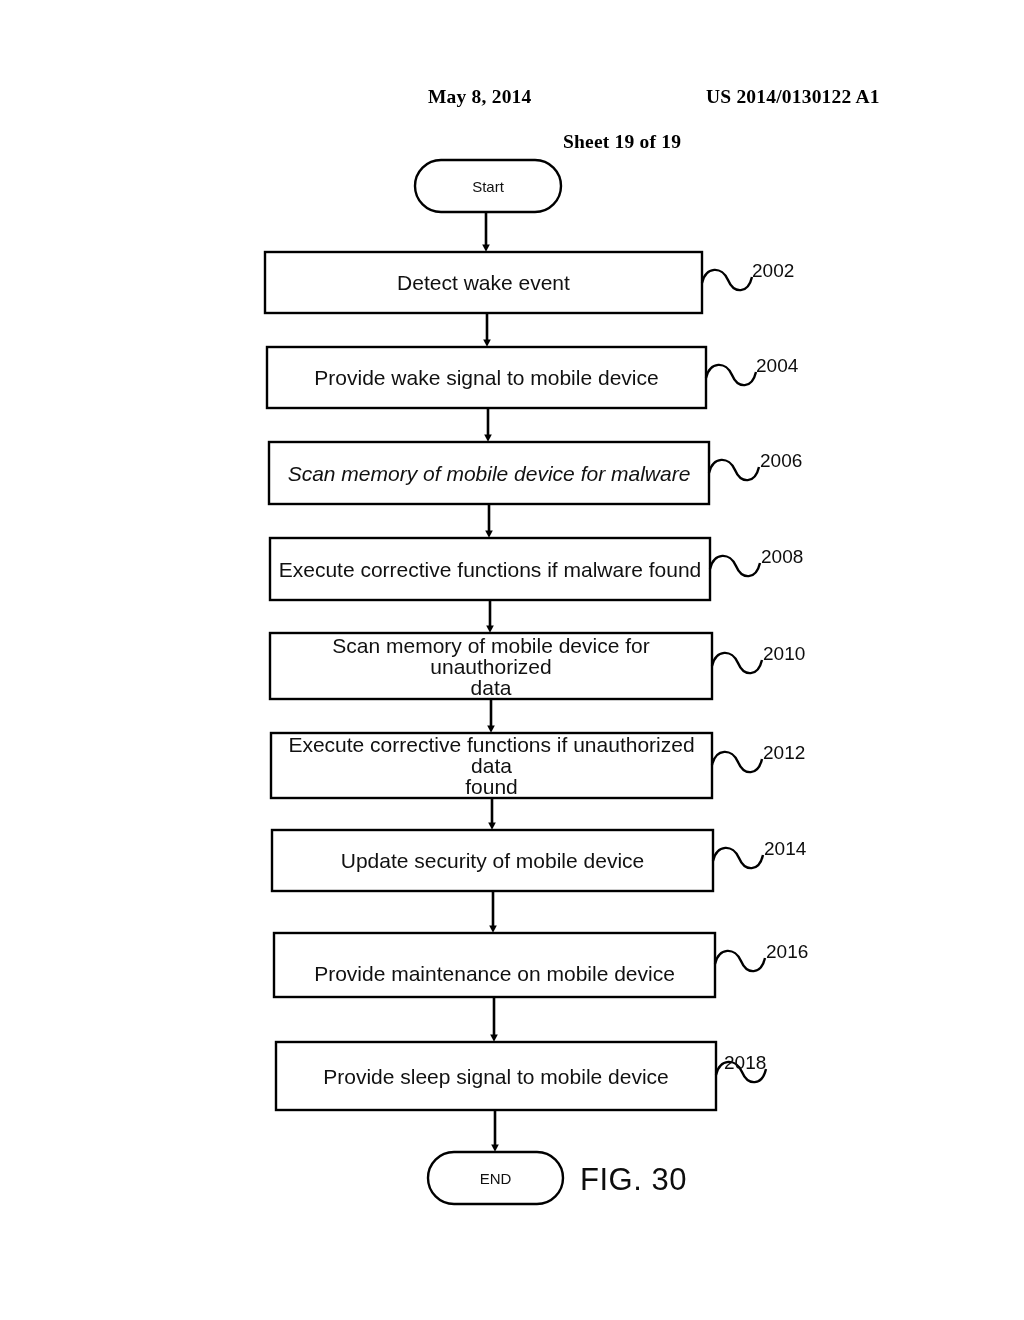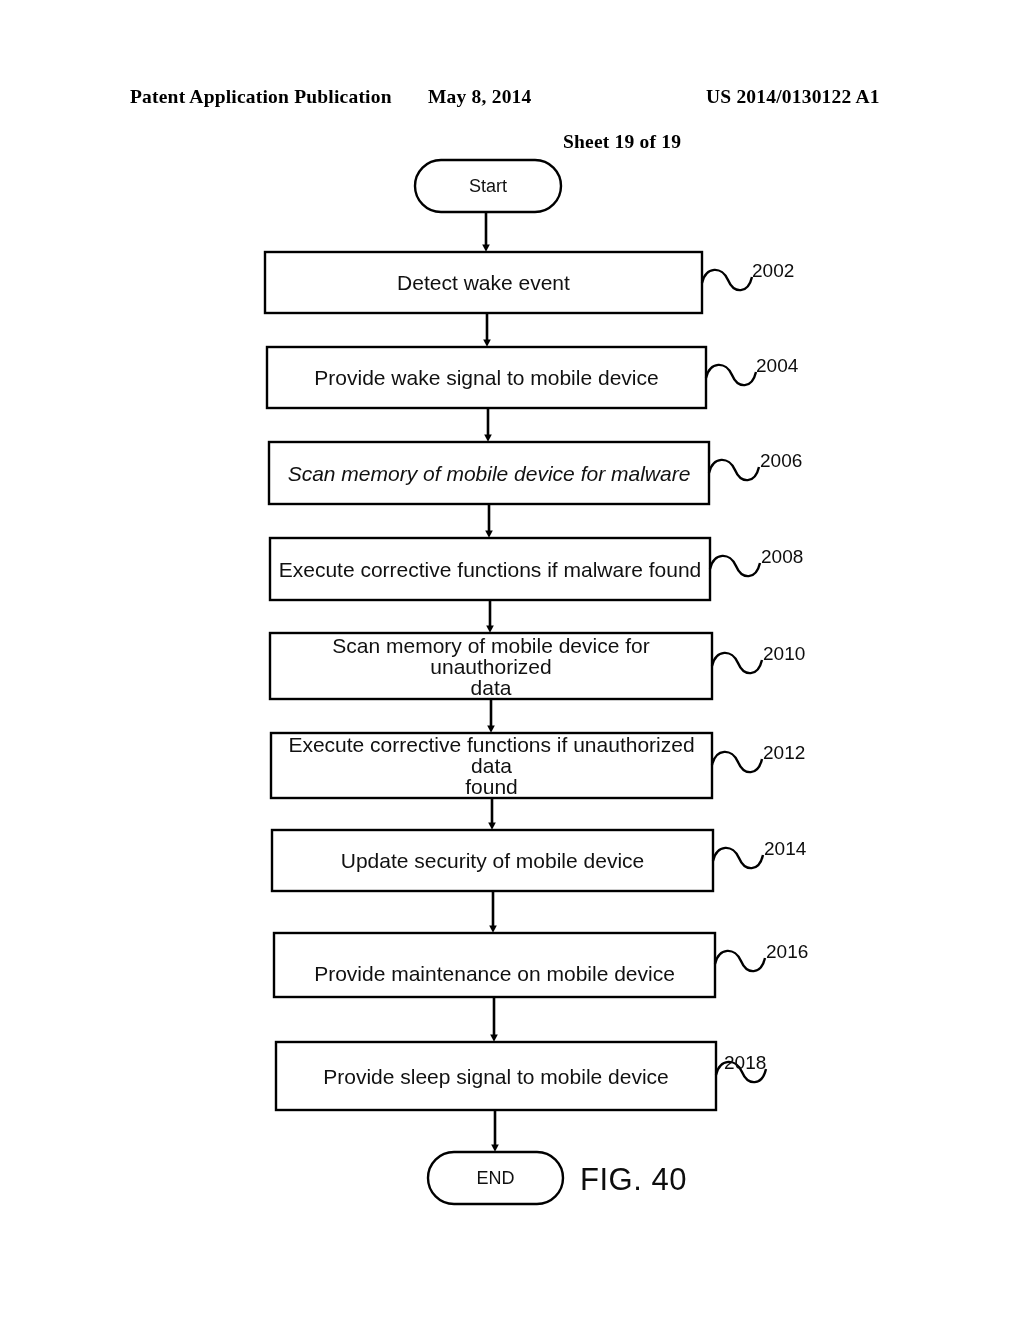--- a/index.html
+++ b/index.html
@@ -50,21 +50,21 @@
     font-family: "Liberation Sans", sans-serif;
     font-size: 21px;
     line-height: 21px;
     color: #111111;
     white-space: pre-line;
     display: flex;
     align-items: center;
     justify-content: center;
   }
   .terminal-label {
-    font-size: 18px;
+    font-size: 15px;
   }
   .ref-label {
     position: absolute;
     font-family: "Liberation Sans", sans-serif;
     font-size: 19px;
     color: #0d0d0d;
     white-space: nowrap;
   }
   .fig-label {
     position: absolute;
@@ -72,21 +72,20 @@
     font-size: 31px;
     letter-spacing: 0.5px;
     color: #0d0d0d;
     white-space: nowrap;
   }
 </style>
 </head>
 <body>
 
 <div class="page-header">
-  <span class="hdr-pub">Patent Application Publication</span>
   <span class="hdr-date">May 8, 2014</span>
   <span class="hdr-sheet">Sheet 19 of 19</span>
   <span class="hdr-num">US 2014/0130122 A1</span>
 </div>
 
 <svg id="flow-canvas" viewBox="0 0 1024 1320" xmlns="http://www.w3.org/2000/svg">
   <defs>
     <marker id="arrowhead" markerWidth="9" markerHeight="9" refX="4.2" refY="4.4" orient="auto" markerUnits="userSpaceOnUse">
       <path d="M0.6,0.6 L8.0,4.4 L0.6,8.2 Z" fill="#000000"></path>
     </marker>
@@ -147,13 +146,13 @@
 <div class="ref-label" style="left:752px; top:260px;">2002</div>
 <div class="ref-label" style="left:756px; top:355px;">2004</div>
 <div class="ref-label" style="left:760px; top:450px;">2006</div>
 <div class="ref-label" style="left:761px; top:546px;">2008</div>
 <div class="ref-label" style="left:763px; top:643px;">2010</div>
 <div class="ref-label" style="left:763px; top:742px;">2012</div>
 <div class="ref-label" style="left:764px; top:838px;">2014</div>
 <div class="ref-label" style="left:766px; top:941px;">2016</div>
 <div class="ref-label" style="left:724px; top:1052px;">2018</div>
 
-<div class="fig-label" style="left:580px; top:1162px;">FIG. 40</div>
+<div class="fig-label" style="left:580px; top:1162px;">FIG. 30</div>
 
 </body></html>

